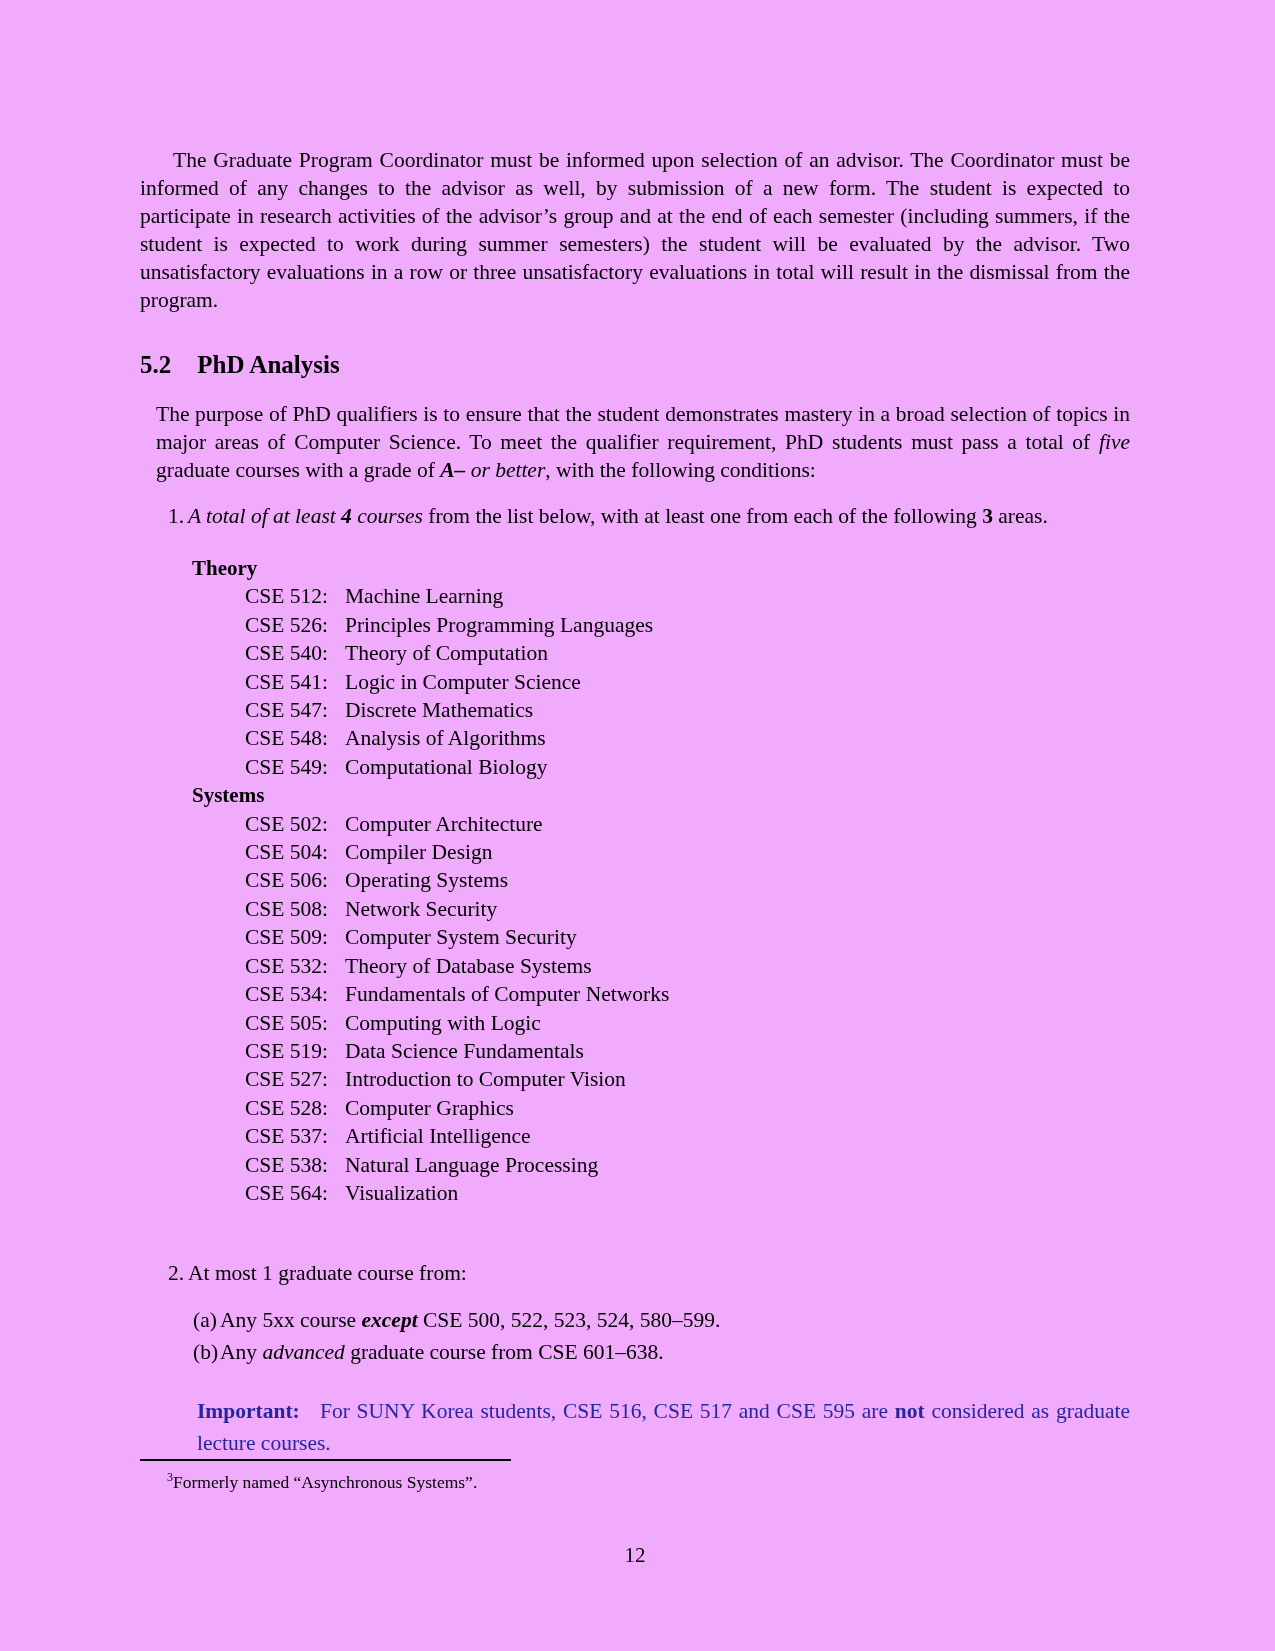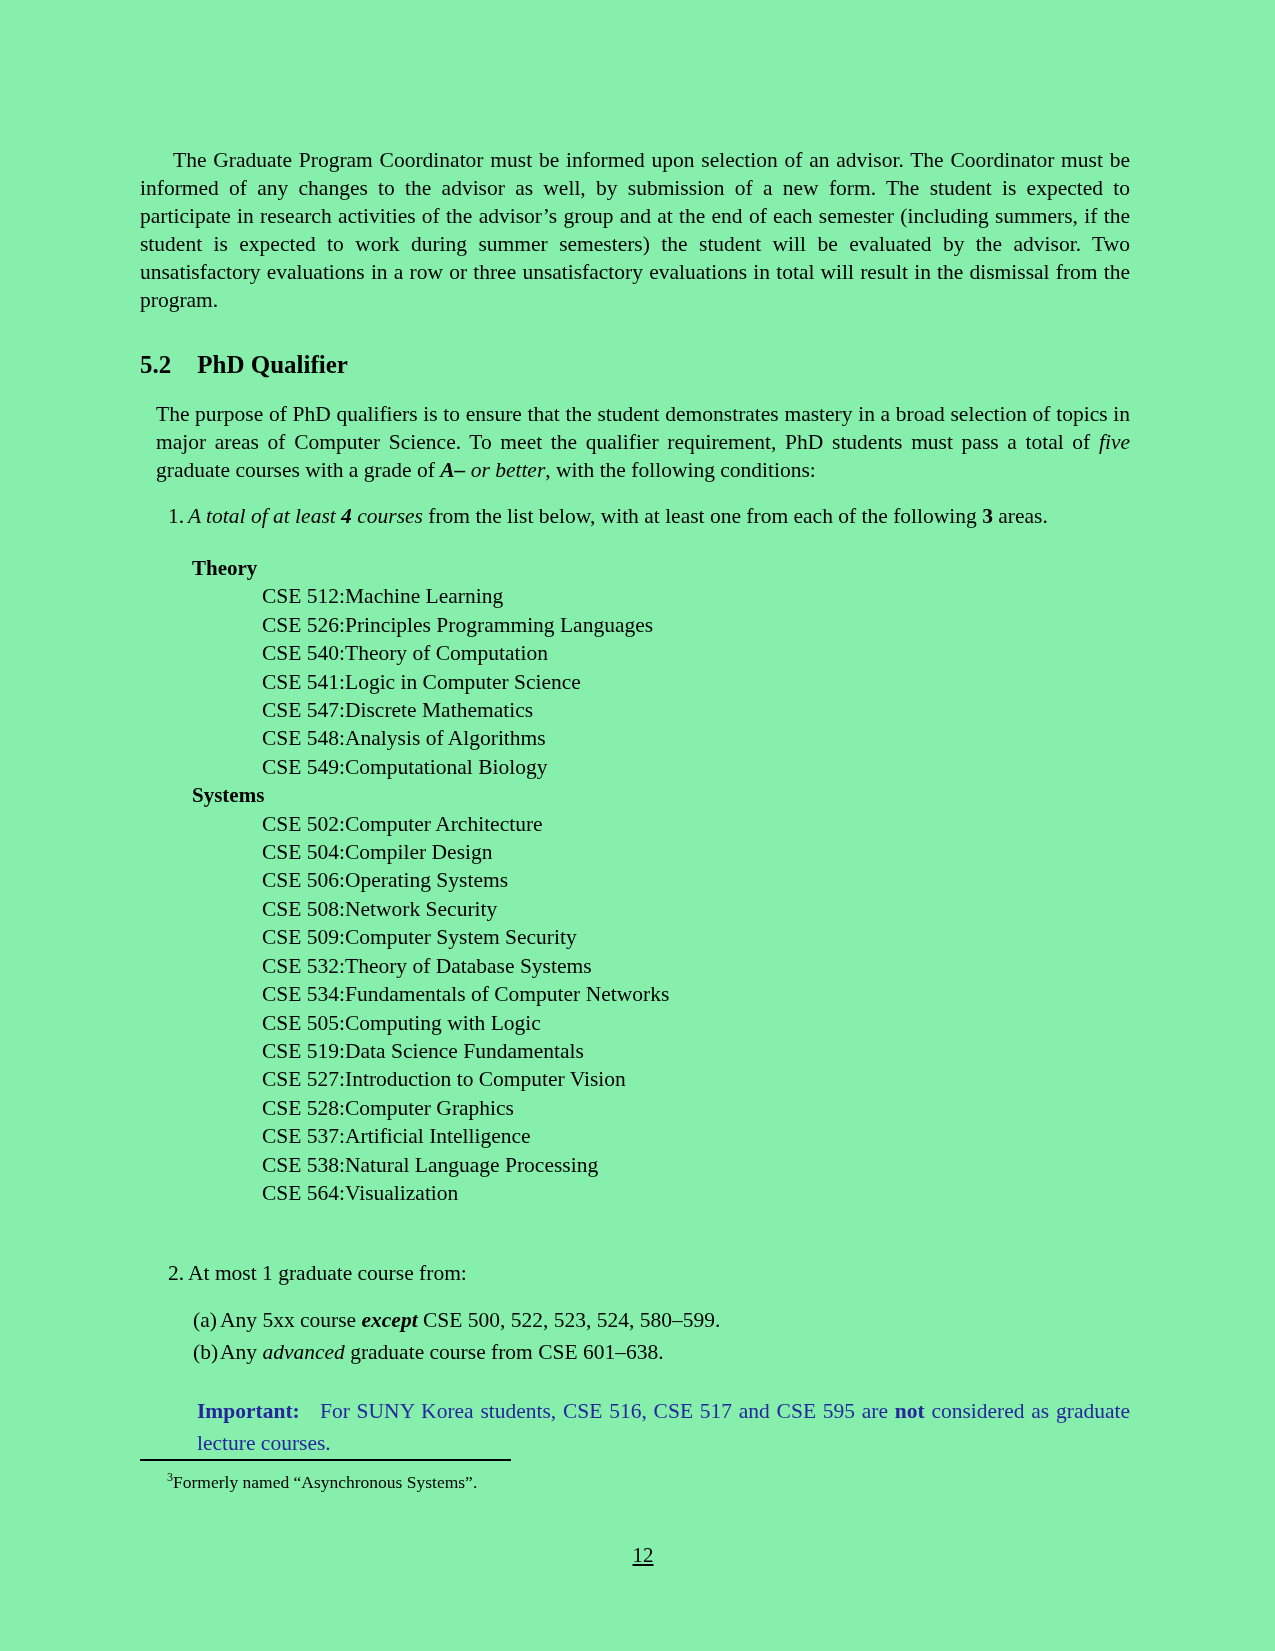--- a/index.html
+++ b/index.html
@@ -1,20 +1,20 @@
 <!DOCTYPE html>
 <html style="--blue: #26269e; --red: #e21717;"><head>
 <meta charset="utf-8">
 <style>
   html,body{margin:0;padding:0;background:#888;}
   .page{
     position:relative;
     width:1275px;height:1651px;
     margin:0 auto;
-    background:#86efac;
+    background:#f0abfc;
     font-family:"Liberation Serif","DejaVu Serif",serif;
     color:#000;
     overflow:hidden;
   }
   .content{
     position:absolute;
     left:140px;top:0;
     width:990px;
   }
   .body-text{
@@ -54,21 +54,21 @@
     font-weight:bold;
     font-size:21px;
     line-height:28.4px;
   }
   .course{
     padding-left:105px;
     font-size:21.5px;
     line-height:28.4px;
     white-space:nowrap;
   }
-  .course .code{display:inline-block;width:100px;text-align:right;}
+  .course .code{display:inline-block;width:100px;}
   .fn-link{
     font-size:14px;
     line-height:0;
     border:2px solid var(--red,#e21717);
     padding:0 2px 1px 2px;
     margin-left:1px;
     cursor:pointer;
   }
   .subitem{
     position:relative;
@@ -93,37 +93,36 @@
   }
   .footnote{
     margin:5px 0 0 0;
     font-size:17.5px;
     line-height:22px;
     text-indent:27px;
   }
   .footnote sup{font-size:12px;}
   .pageno{
     position:absolute;
-    top:1543px;left:8px;
+    top:1543px;left:0;
     width:990px;
     text-align:center;
     font-size:21px;
-    text-decoration:underline;
   }
 </style>
 </head>
 <body>
 
 <div class="page">
   <div class="content">
 
     <p class="body-text intro">The Graduate Program Coordinator must be informed upon selection of an advisor.  The Coordinator must be informed of any changes to the advisor as well, by submission of a new form.  The student is expected to participate in research activities of the advisor’s group and at the end of each semester (including summers, if the student is expected to work during summer semesters) the student will be evaluated by the advisor. Two unsatisfactory evaluations in a row or three unsatisfactory evaluations in total will result in the dismissal from the program.</p>
 
     <h2 class="heading">
-      <span class="sec-num">5.2</span><span>PhD Qualifier</span>
+      <span class="sec-num">5.2</span><span>PhD Analysis</span>
     </h2>
 
     <p class="body-text purpose"><span class="seg">The purpose of PhD qualifiers is to ensure that the student demonstrates mastery in a broad selection of topics in major areas of Computer Science.  To meet the qualifier requirement, PhD students must pass a total of </span><span class="seg i">five</span><span class="seg"> graduate courses with a grade of </span><span class="seg bi">A–</span><span class="seg i"> or better</span><span class="seg">, with the following conditions:</span></p>
 
     <div class="list-item item1">
       <span class="num-marker">1.</span>
       <span class="item-text"><span class="seg i">A total of at least </span><span class="seg bi">4</span><span class="seg i"> courses</span><span class="seg"> from the list below, with at least one from each of the following </span><span class="seg b">3</span><span class="seg"> areas.</span></span>
     </div>
 
     <div id="areas-root" class="areas">

